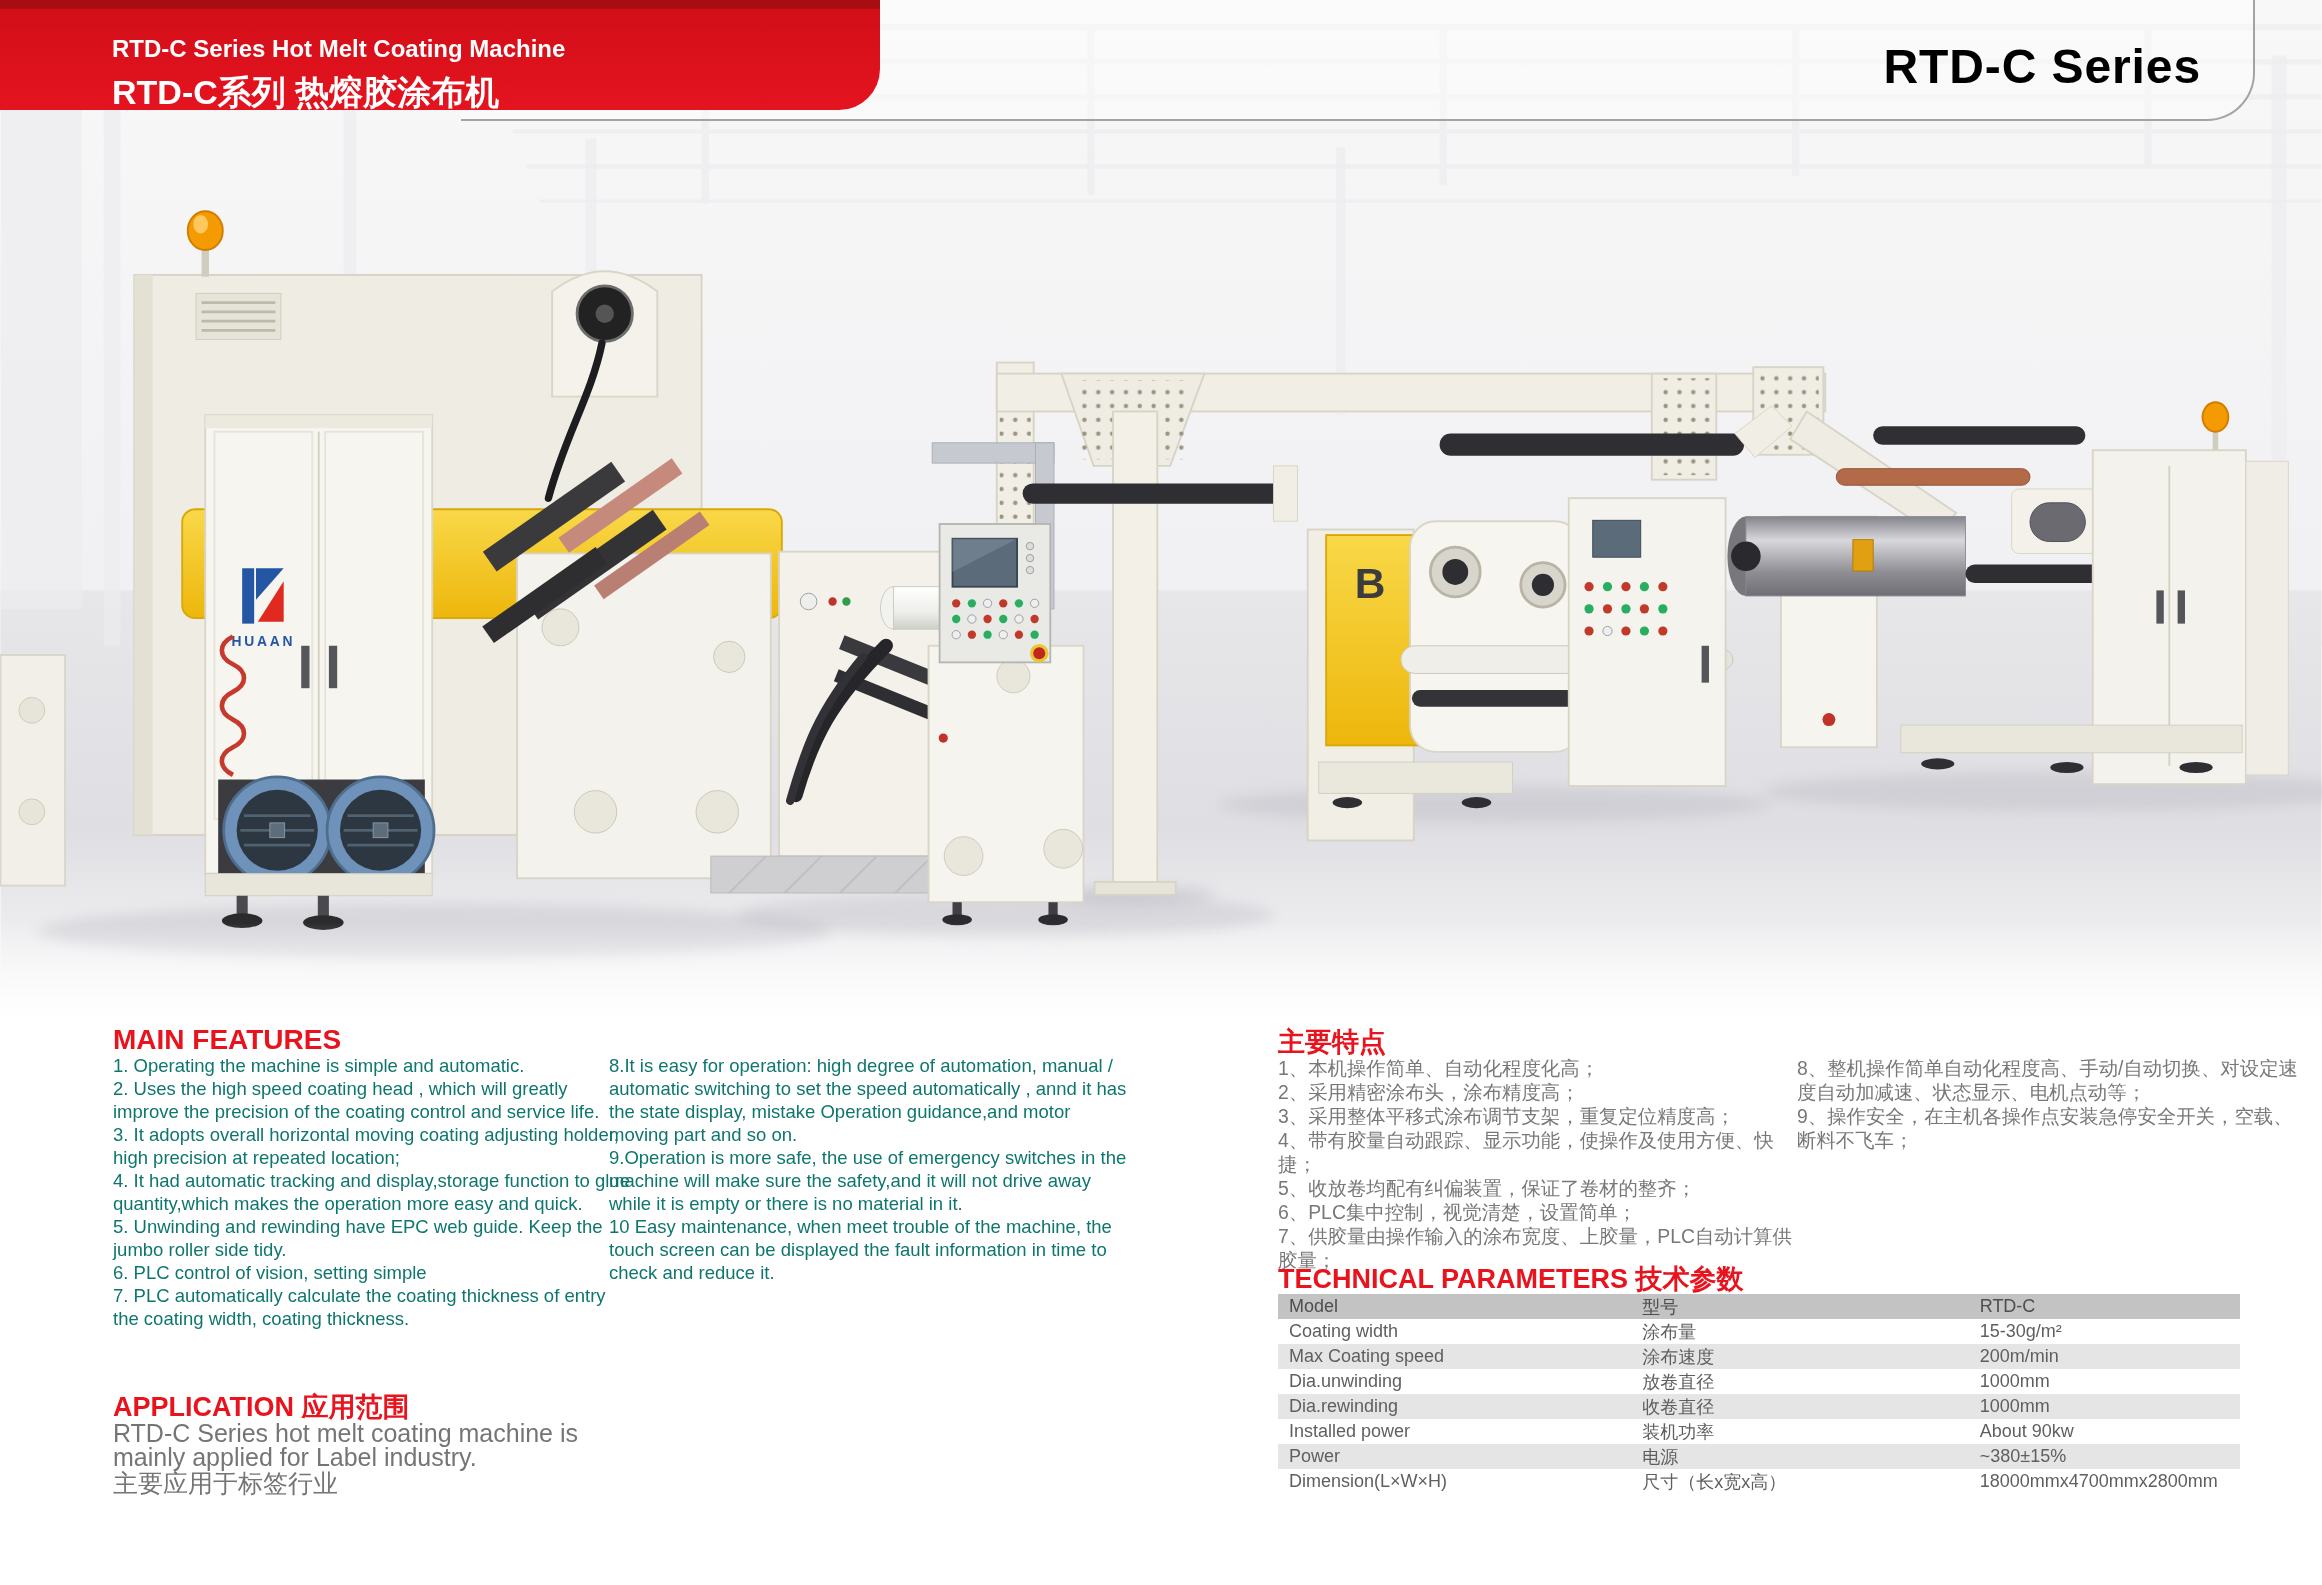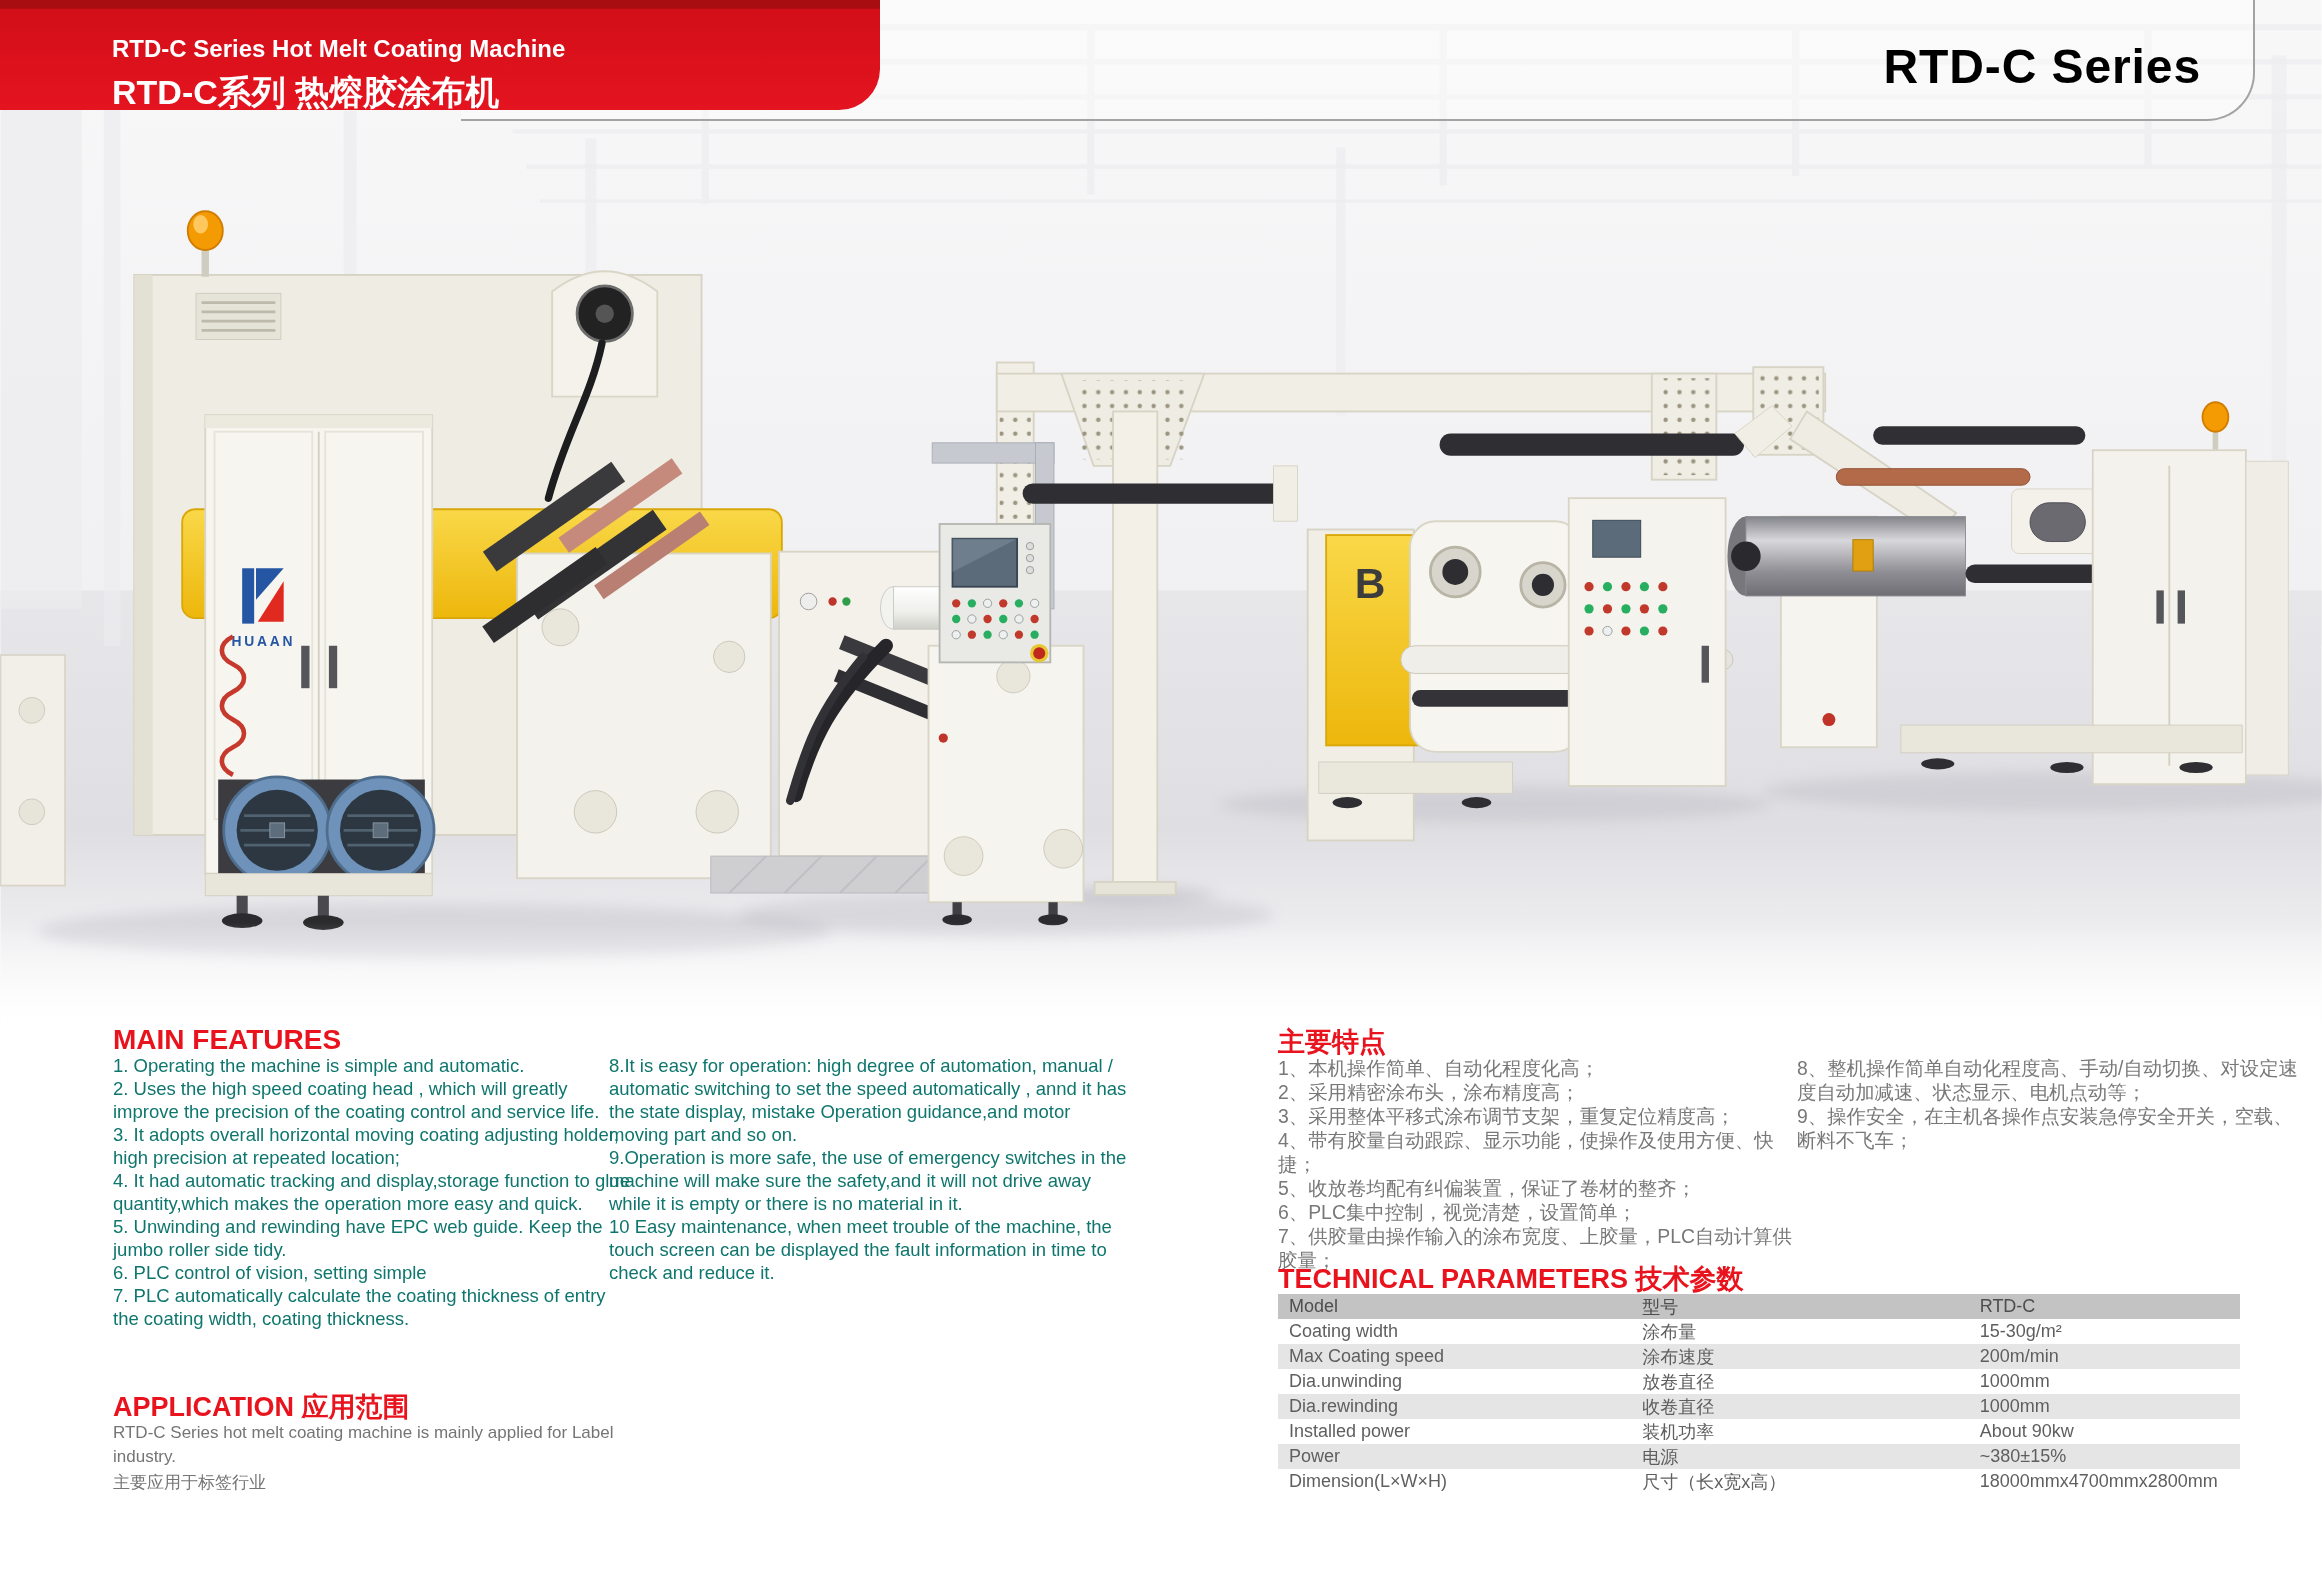--- a/index.html
+++ b/index.html
@@ -16,21 +16,21 @@
        background:linear-gradient(180deg,#a80d12 0px,#a80d12 8.3px,#d20e18 9.2px,#ea1622 130%);
        border-bottom-right-radius:41px;color:#ffffff}
   .red-banner .t-en{position:absolute;left:112px;top:35px;font-size:24px;font-weight:bold;white-space:nowrap}
   .red-banner .t-zh{position:absolute;left:112px;top:70px;font-size:34px;font-weight:bold;white-space:nowrap}
   
   .sec-h{position:absolute;color:#e8131c;font-weight:bold;font-size:28px;white-space:nowrap}
   .sec-h.cn{font-size:27px}
   .feat-col{position:absolute;color:#0f766e;font-size:18.5px;line-height:23px}
   .feat-col.cn{font-size:19.4px;line-height:24px;color:#787878}
   .feat-item{margin:0}
-  .app-body{position:absolute;color:#757575;font-size:17px;line-height:24px}
+  .app-body{position:absolute;color:#757575;font-size:25px;line-height:24px}
   .app-body .zh-line{margin-top:2px}
   
   .tech-table{position:absolute;left:1278px;top:1294px;border-collapse:collapse;table-layout:fixed;
        width:962px;font-size:18px;color:#5f5f5f}
   .tech-table td{height:25px;padding:0 0 0 11px;vertical-align:middle;overflow:hidden;white-space:nowrap}
   .tech-table tr{background:#ffffff}
   .tech-table tr.hdr{background:#c3c3c3;color:#4e4e4e}
   .tech-table tr.alt{background:#e5e5e5}
 </style>
 </head>

